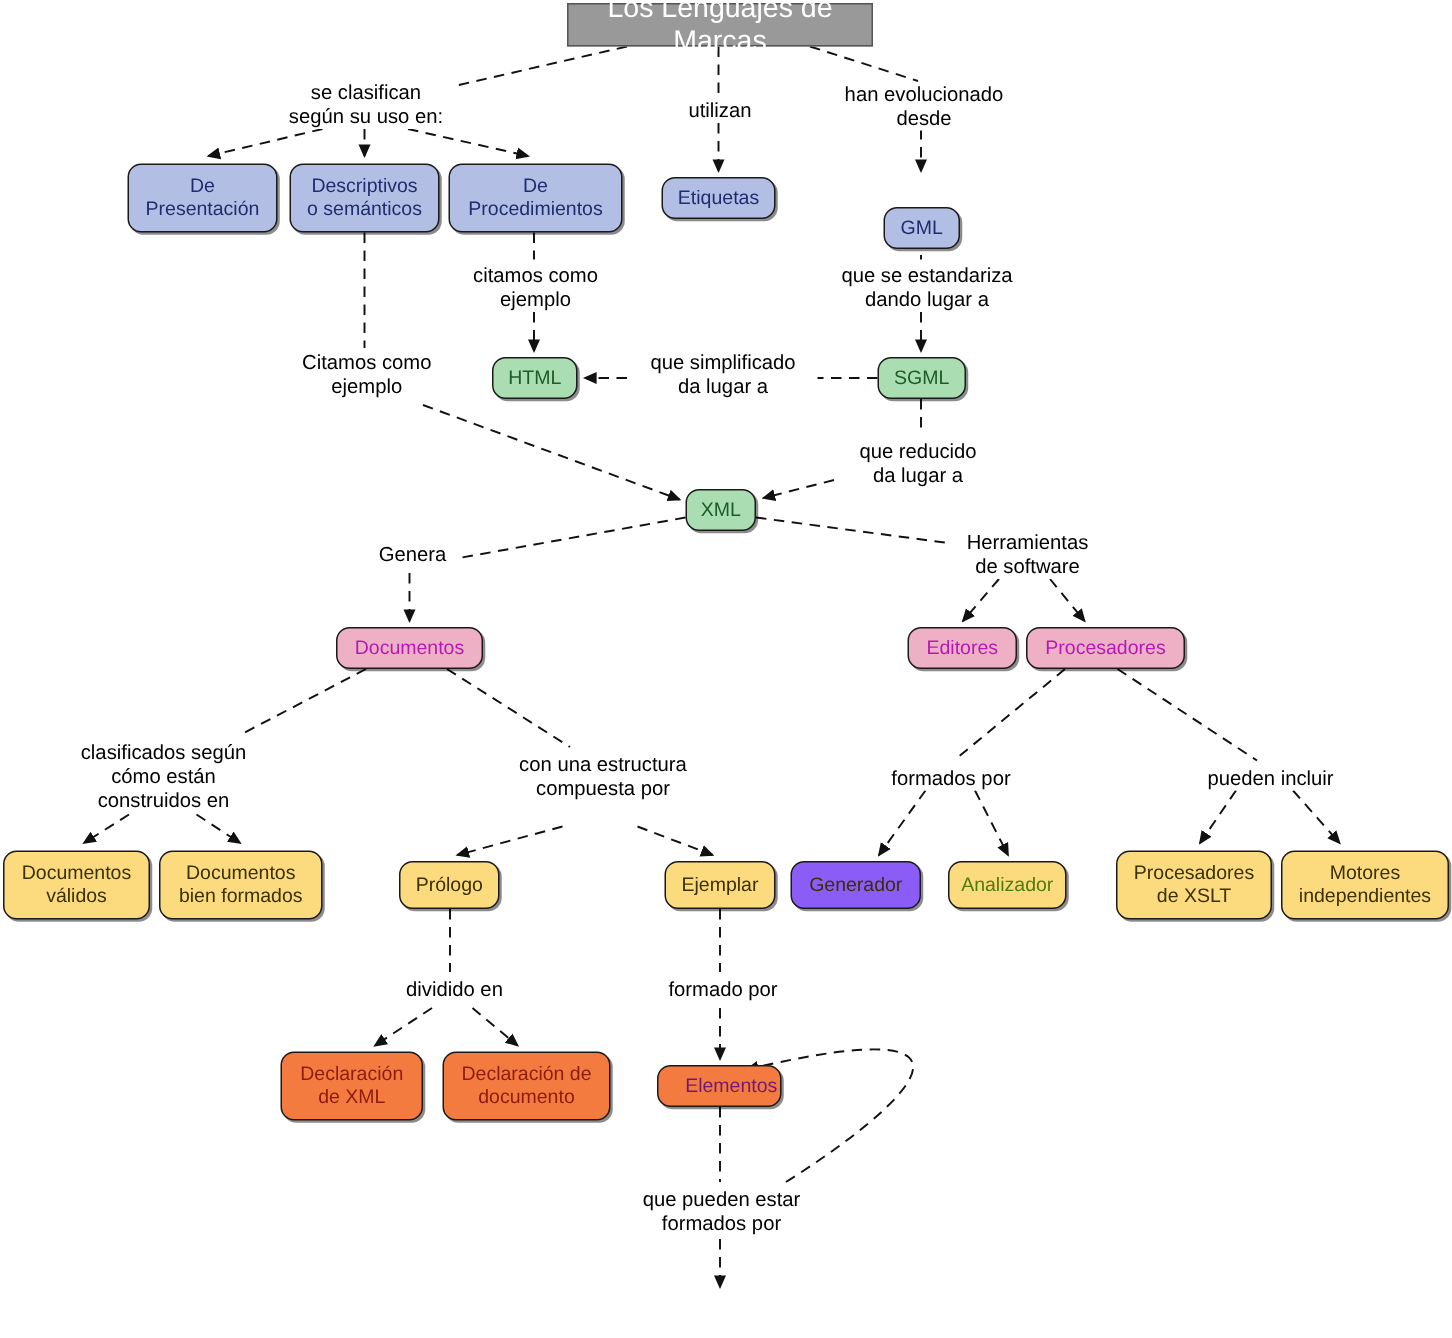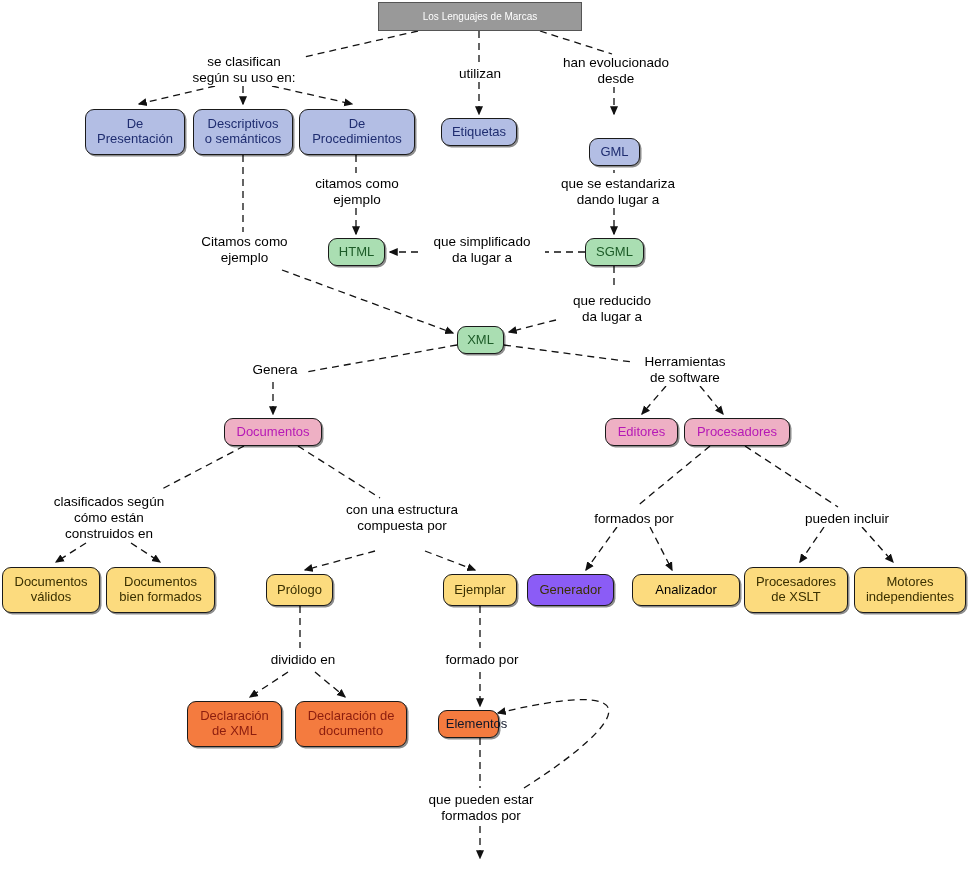--- a/index.html
+++ b/index.html
@@ -37,21 +37,21 @@
     border-radius: 9px;
     font-size: 13px;
     white-space: pre-line;
     z-index: 3;
     box-shadow: 1.5px 1.5px 0 rgba(0,0,0,0.45);
   }
   .node.title {
     border-radius: 0;
     border: 1px solid #555;
     box-shadow: none;
-    font-size: 10px;
+    font-size: 19px;
   }
   .edge-label {
     position: absolute;
     text-align: center;
     font-size: 13.5px;
     color: #000;
     line-height: 1.18;
     white-space: pre-line;
     background: #ffffff;
     z-index: 2;
@@ -161,25 +161,25 @@
       <div class="node" style="left: 224px; top: 418px; width: 98px; height: 28px; background: rgb(238, 176, 196); color: rgb(182, 25, 182);">Documentos</div>
       <div class="node" style="left: 605px; top: 418px; width: 73px; height: 28px; background: rgb(238, 176, 196); color: rgb(182, 25, 182);">Editores</div>
       <div class="node" style="left: 684px; top: 418px; width: 106px; height: 28px; background: rgb(238, 176, 196); color: rgb(182, 25, 182);">Procesadores</div>
       <div class="node" style="left: 2px; top: 567px; width: 98px; height: 46px; background: rgb(252, 219, 126); color: rgb(58, 48, 0);">Documentos
 válidos</div>
       <div class="node" style="left: 106px; top: 567px; width: 109px; height: 46px; background: rgb(252, 219, 126); color: rgb(58, 48, 0);">Documentos
 bien formados</div>
       <div class="node" style="left: 266px; top: 574px; width: 67px; height: 32px; background: rgb(252, 219, 126); color: rgb(58, 48, 0);">Prólogo</div>
       <div class="node" style="left: 443px; top: 574px; width: 74px; height: 32px; background: rgb(252, 219, 126); color: rgb(58, 48, 0);">Ejemplar</div>
       <div class="node" style="left: 527px; top: 574px; width: 87px; height: 32px; background: #8b5cf6; color: rgb(58, 48, 0);">Generador</div>
-      <div class="node" style="left: 632px; top: 574px; width: 108px; height: 32px; background: rgb(252, 219, 126); color: #000000;">Analizador</div>
+      <div class="node" style="left: 632px; top: 574px; width: 79px; height: 32px; background: rgb(252, 219, 126); color: #4d7c0f;">Analizador</div>
       <div class="node" style="left: 744px; top: 567px; width: 104px; height: 46px; background: rgb(252, 219, 126); color: rgb(58, 48, 0);">Procesadores
 de XSLT</div>
       <div class="node" style="left: 854px; top: 567px; width: 112px; height: 46px; background: rgb(252, 219, 126); color: rgb(58, 48, 0);">Motores
 independientes</div>
       <div class="node" style="left: 187px; top: 701px; width: 95px; height: 46px; background: rgb(244, 123, 63); color: rgb(140, 29, 14);">Declaración
 de XML</div>
       <div class="node" style="left: 295px; top: 701px; width: 112px; height: 46px; background: rgb(244, 123, 63); color: rgb(140, 29, 14);">Declaración de
 documento</div>
-      <div class="node" style="left: 438px; top: 710px; width: 61px; height: 28px; background: rgb(244, 123, 63); color: #0f172a; padding-left: 16px;">Elementos</div>
+      <div class="node" style="left: 438px; top: 710px; width: 83px; height: 28px; background: rgb(244, 123, 63); color: #701a75; padding-left: 16px;">Elementos</div>
       <div class="node" style="left: 442px; top: 862px; width: 76px; height: 28px; background: rgb(138, 107, 16); color: #e5e5e5; margin-top: 38px;">Atributos</div>
     </div>
 </div>
 
 </body></html>

